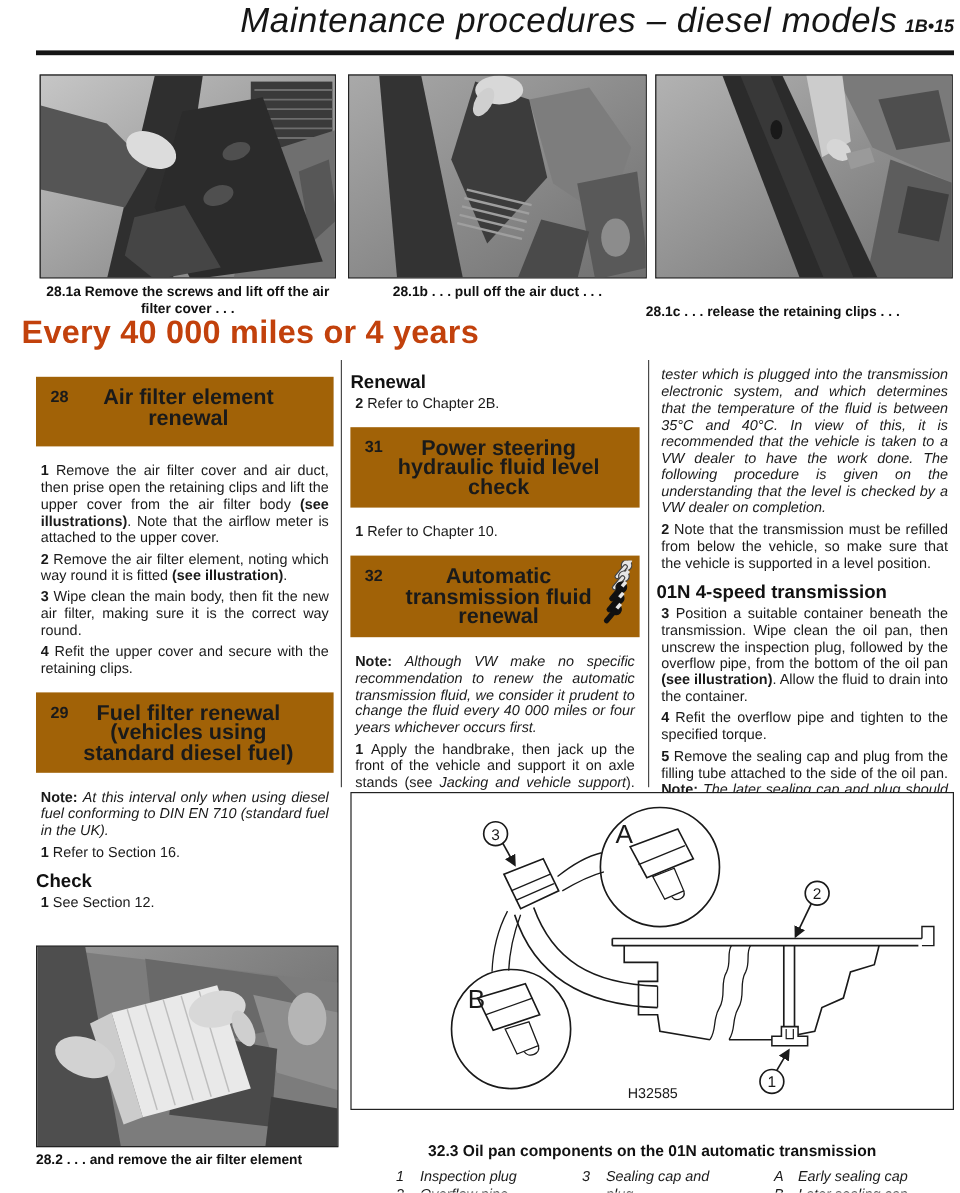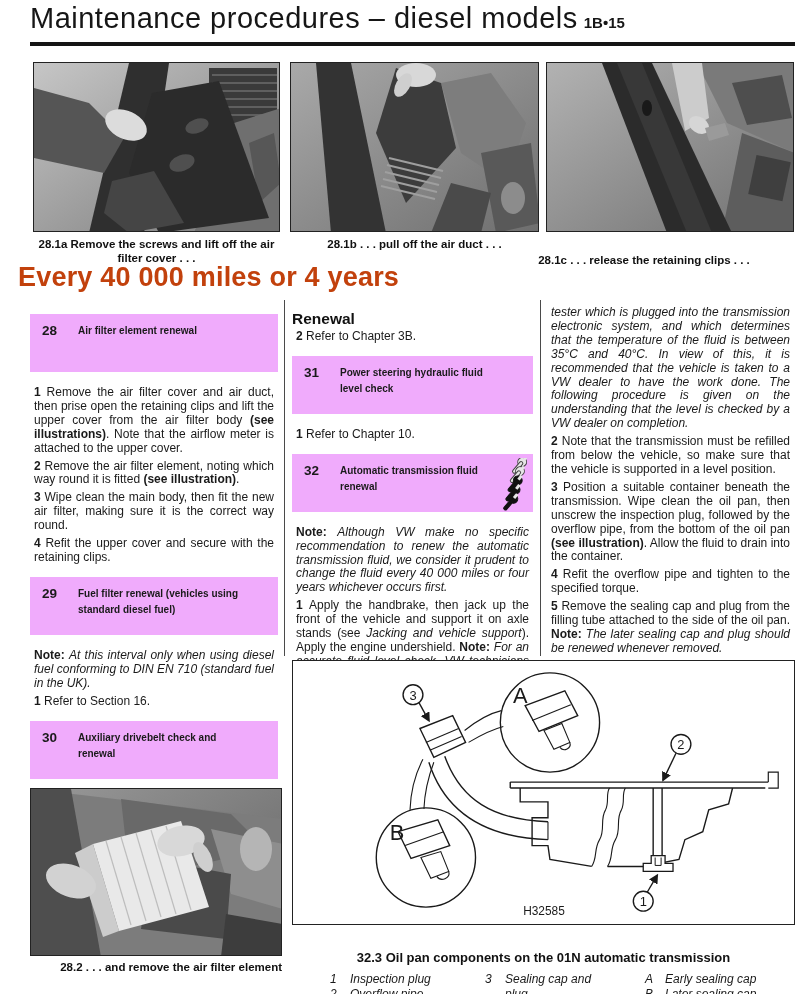--- a/index.html
+++ b/index.html
@@ -4,21 +4,21 @@
 <style>
   * { margin:0; padding:0; box-sizing:border-box; }
   html,body { background:#fff; }
   .page {
     position:relative; width:800px; height:994px; margin:0 auto;
     background:#fff; color:#1a1a1a;
     font-family:"Liberation Sans", sans-serif;
     overflow:hidden;
   }
   
-  .hdr { position:absolute; left:30px; top:2px; width:765px; text-align:left; white-space:nowrap; }
+  .hdr { position:absolute; left:30px; top:2px; width:765px; text-align:right; white-space:nowrap;font-style:italic; }
   .hdr-title { font-size:29px; font-weight:400; letter-spacing:0.5px; color:#161616; }
   .hdr-page { font-size:15px; font-weight:700; margin-left:6px; color:#161616; }
   .hdr-rule { position:absolute; left:30px; top:42px; width:765px; height:4px; background:#151515; }
 
   
   .photo { position:absolute; border:1px solid #222; background:#8f8f8f; overflow:hidden; }
   .photo svg { display:block; }
   .ph1 { left:33px;  top:62px; width:247px; height:170px; }
   .ph2 { left:290px; top:62px; width:249px; height:170px; }
   .ph3 { left:546px; top:62px; width:248px; height:170px; }
@@ -36,33 +36,33 @@
   .col-mid   { left:292px; width:241px; }
   .col-right { left:547px; width:247px; }
   .vrule { position:absolute; top:300px; width:1px; height:356px; background:#4a4a4a; }
   .vr1 { left:284px; } .vr2 { left:540px; }
 
   .para { margin:4px; color:#1a1a1a; }
   .para .b { font-weight:700; }
   .para .i { font-style:italic; }
 
   .secbox {
-    position:relative; background:#f0abfc; min-height:58px;
+    position:relative; background:#a16207; min-height:58px;
     padding:9px 30px 9px 12px; margin:12px 0 14px 0;
-    display:flex; align-items:flex-start; text-align:left;gap:12px;
+    display:flex; align-items:flex-start; text-align:left;
   }
   .secbox .secnum { font-weight:700; font-size:13.5px; line-height:16.5px; width:24px; flex:0 0 24px; }
-  .secbox .sectitle { font-weight:700; font-size:10px; line-height:16.5px; }
+  .secbox .sectitle { font-weight:700; font-size:18px; line-height:16.5px;text-align:center; }
   .secbox .spanners { position:absolute; right:6px; top:4px; }
 
   .subhead { font-size:15.5px; font-weight:700; margin:10px 0 4px 0; text-align:left; color:#111; }
 
   
   .photo-bottom { left:30px; top:788px; width:252px; height:168px; position:absolute; border:1px solid #222; background:#858585; overflow:hidden; }
-  .cap-bottom { left:30px; top:961px; width:252px; position:absolute; font-size:11.5px; font-weight:700; text-align:right; color:#111; }
+  .cap-bottom { left:30px; top:961px; width:252px; position:absolute; font-size:11.5px; font-weight:700; text-align:left; color:#111; }
 
   
   .diagram-wrap { position:absolute; left:292px; top:660px; width:503px; }
   .diagram { width:503px; height:265px; border:1.5px solid #222; background:#fff; }
   .dia-cap { margin-top:21px; text-align:center; font-size:13px; font-weight:700; color:#111; }
   .legend { display:flex; margin-top:7px; font-size:12px; font-style:italic; line-height:15px; padding-left:38px; }
   .leg-col { display:flex; flex-direction:column; }
   .leg-c1 { width:155px; } .leg-c2 { width:160px; } .leg-c3 { width:150px; }
   .leg-item { display:flex; }
   .leg-key { width:20px; flex:0 0 20px; }
@@ -174,30 +174,26 @@
       <p class="para"><span class="b">1  </span><span>Remove the air filter cover and air duct, then prise open the retaining clips and lift the upper cover from the air filter body </span><span class="b">(see illustrations)</span><span>. Note that the airflow meter is attached to the upper cover.</span></p>
       <p class="para"><span class="b">2  </span><span>Remove the air filter element, noting which way round it is fitted </span><span class="b">(see illustration)</span><span>.</span></p>
       <p class="para"><span class="b">3  </span><span>Wipe clean the main body, then fit the new air filter, making sure it is the correct way round.</span></p>
       <p class="para"><span class="b">4  </span><span>Refit the upper cover and secure with the retaining clips.</span></p>
       <div class="secbox">
         <span class="secnum">29</span>
         <span class="sectitle">Fuel filter renewal (vehicles using standard diesel fuel)</span>
       </div>
       <p class="para"><span class="b">Note: </span><span class="i">At this interval only when using diesel fuel conforming to DIN EN 710 (standard fuel in the UK).</span></p>
       <p class="para"><span class="b">1  </span><span>Refer to Section 16.</span></p>
-      <div class="secbox">
-        <span class="secnum">30</span>
-        <span class="sectitle">Auxiliary drivebelt check and renewal</span>
-      </div>
       <div class="subhead">Check</div>
       <p class="para"><span class="b">1  </span><span>See Section 12.</span></p>
     </div>
   <div class="col col-mid">
       <div class="subhead">Renewal</div>
-      <p class="para"><span class="b">2  </span><span>Refer to Chapter 3B.</span></p>
+      <p class="para"><span class="b">2  </span><span>Refer to Chapter 2B.</span></p>
       <div class="secbox">
         <span class="secnum">31</span>
         <span class="sectitle">Power steering hydraulic fluid level check</span>
       </div>
       <p class="para"><span class="b">1  </span><span>Refer to Chapter 10.</span></p>
       <div class="secbox">
         <span class="secnum">32</span>
         <span class="sectitle">Automatic transmission fluid renewal</span>
         <span class="spanners"><svg width="26" height="56" viewBox="0 0 26 56">
             <g transform="translate(17,9) rotate(40)">
@@ -226,20 +222,21 @@
       <rect x="-1.5" y="-12.5" width="3" height="5" fill="#e6e6e6"></rect>
     </g>
           </svg></span>
       </div>
       <p class="para"><span class="b">Note: </span><span class="i">Although VW make no specific recommendation to renew the automatic transmission fluid, we consider it prudent to change the fluid every 40 000 miles or four years whichever occurs first.</span></p>
       <p class="para"><span class="b">1  </span><span>Apply the handbrake, then jack up the front of the vehicle and support it on axle stands (see </span><span class="i">Jacking and vehicle support</span><span>). Apply the engine undershield. </span><span class="b">Note: </span><span class="i">For an accurate fluid level check, VW technicians use an electronic</span></p>
     </div>
   <div class="col col-right">
       <p class="para"><span class="i">tester which is plugged into the transmission electronic system, and which determines that the temperature of the fluid is between 35°C and 40°C. In view of this, it is recommended that the vehicle is taken to a VW dealer to have the work done. The following procedure is given on the understanding that the level is checked by a VW dealer on completion.</span></p>
       <p class="para"><span class="b">2  </span><span>Note that the transmission must be refilled from below the vehicle, so make sure that the vehicle is supported in a level position.</span></p>
+      <div class="subhead">01N 4-speed transmission</div>
       <p class="para"><span class="b">3  </span><span>Position a suitable container beneath the transmission. Wipe clean the oil pan, then unscrew the inspection plug, followed by the overflow pipe, from the bottom of the oil pan </span><span class="b">(see illustration)</span><span>. Allow the fluid to drain into the container.</span></p>
       <p class="para"><span class="b">4  </span><span>Refit the overflow pipe and tighten to the specified torque.</span></p>
       <p class="para"><span class="b">5  </span><span>Remove the sealing cap and plug from the filling tube attached to the side of the oil pan. </span><span class="b">Note: </span><span class="i">The later sealing cap and plug should be renewed whenever removed.</span></p>
     </div>
 
   <div class="photo-bottom">
     <svg width="252" height="168" viewBox="0 0 252 168">
       <defs>
         <linearGradient id="bg4" x1="0" y1="0" x2="1" y2="1">
           <stop offset="0" stop-color="#989898"></stop>

